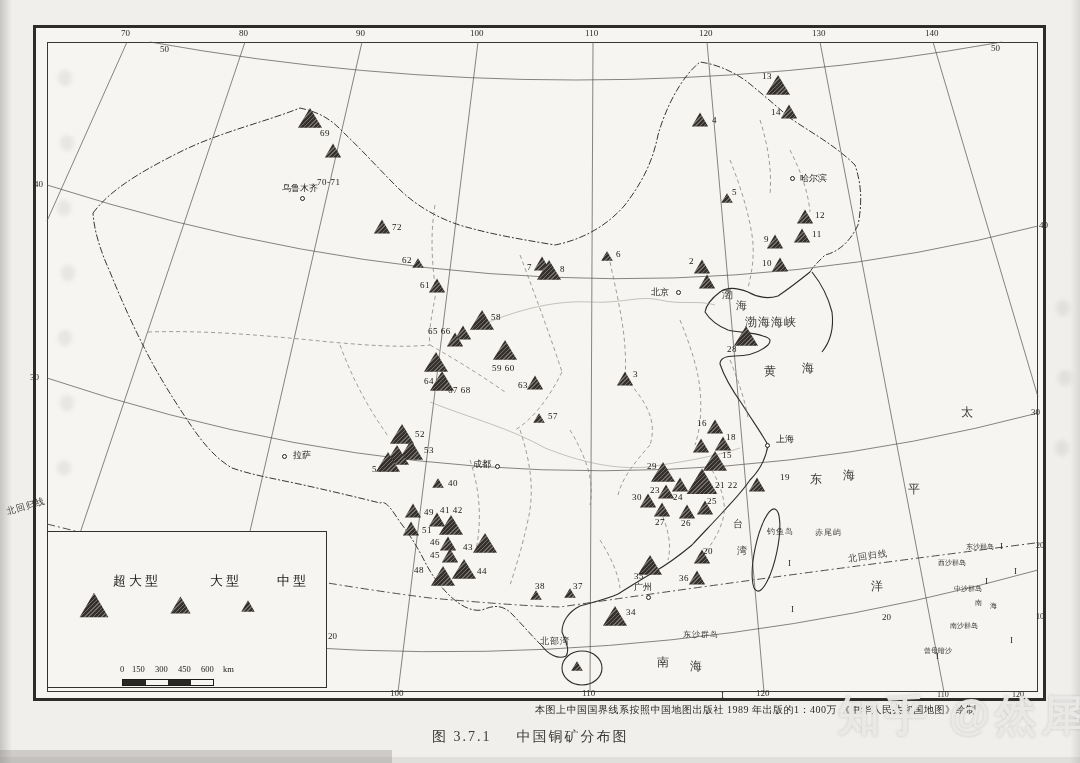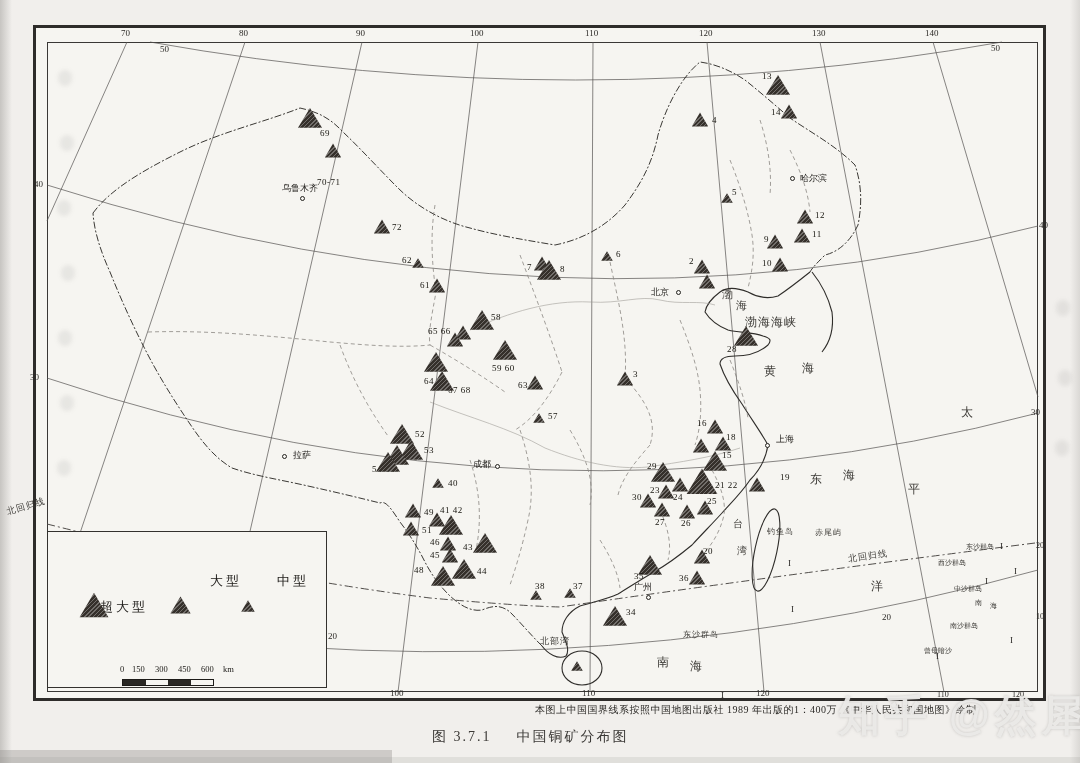--- a/index.html
+++ b/index.html
@@ -108,21 +108,21 @@
       <path d="M470,330 C510,312 550,300 590,302 C620,304 640,295 660,300 C680,305 700,300 715,305"></path>
       <path d="M430,402 C470,418 510,428 545,448 C580,462 615,470 648,467 C680,462 710,458 740,448"></path>
     </g>
     <g stroke="#504d4a" stroke-width="1" fill="none" stroke-dasharray="8 3 2 3">
       <path d="M47,524 Q250,575 430,598 Q520,606 560,607 Q760,578 1035,543"></path>
     </g>
   </svg>
 
 
   <div id="legend">
-    <span class="legend-label" style="left:52px;top:40px;margin-top:26px;">超大型</span>
+    <span class="legend-label" style="left:65px;top:40px;">超大型</span>
     <span class="legend-label" style="left:162px;top:40px;">大型</span>
     <span class="legend-label" style="left:229px;top:40px;">中型</span>
     <div class="legend-tri" style="left:31px;top:60px;width:30px;height:26px;"></div>
     <div class="legend-tri" style="left:122px;top:64px;width:21px;height:18px;"></div>
     <div class="legend-tri" style="left:193px;top:68px;width:14px;height:12px;"></div>
     <span class="scale-tick" style="left:72px;top:132px;">0</span>
     <span class="scale-tick" style="left:84px;top:132px;">150</span>
     <span class="scale-tick" style="left:107px;top:132px;">300</span>
     <span class="scale-tick" style="left:130px;top:132px;">450</span>
     <span class="scale-tick" style="left:153px;top:132px;">600</span>

